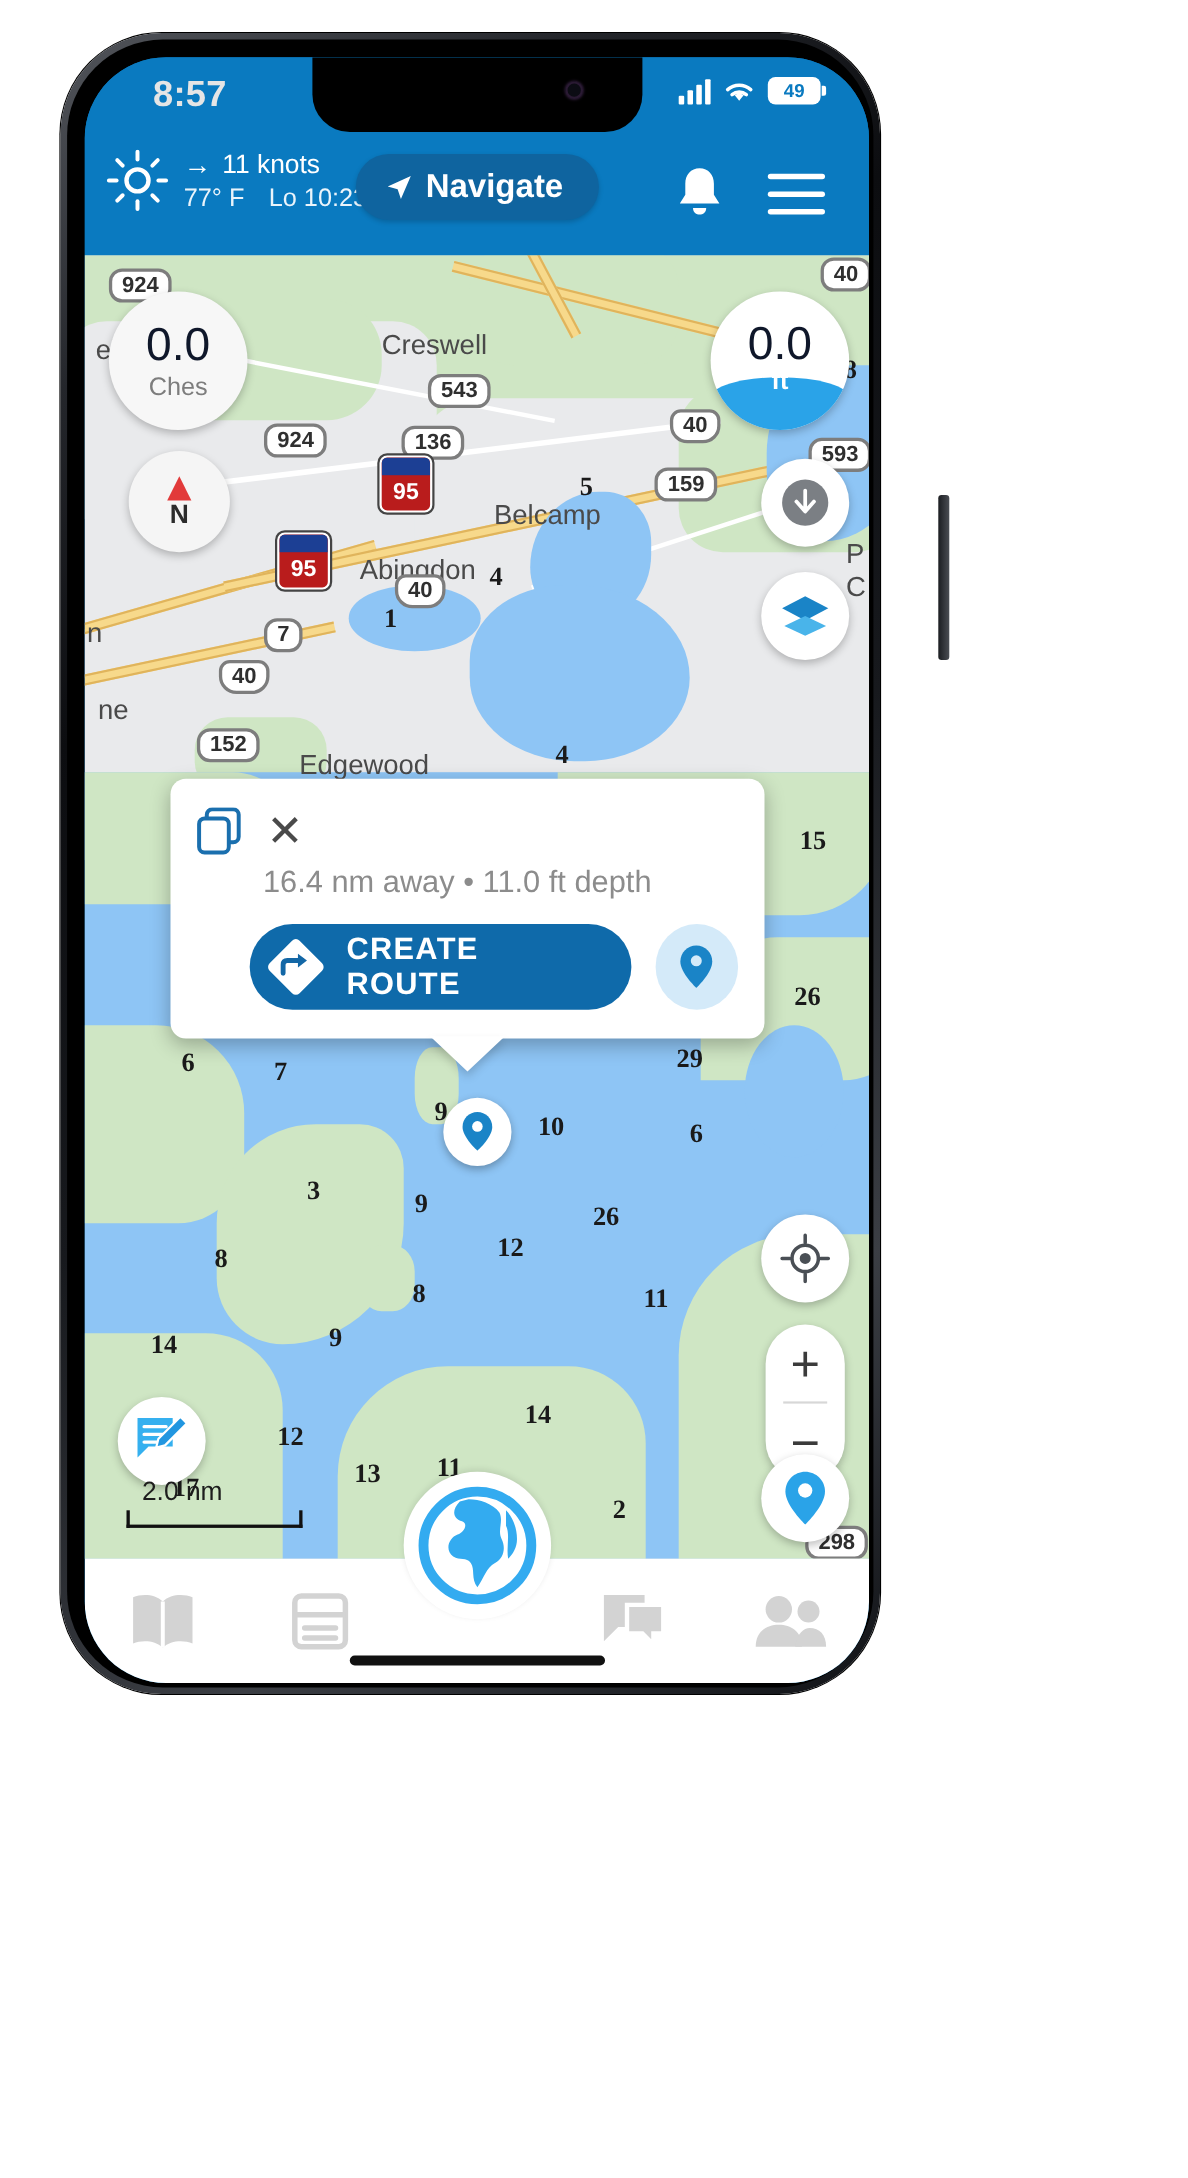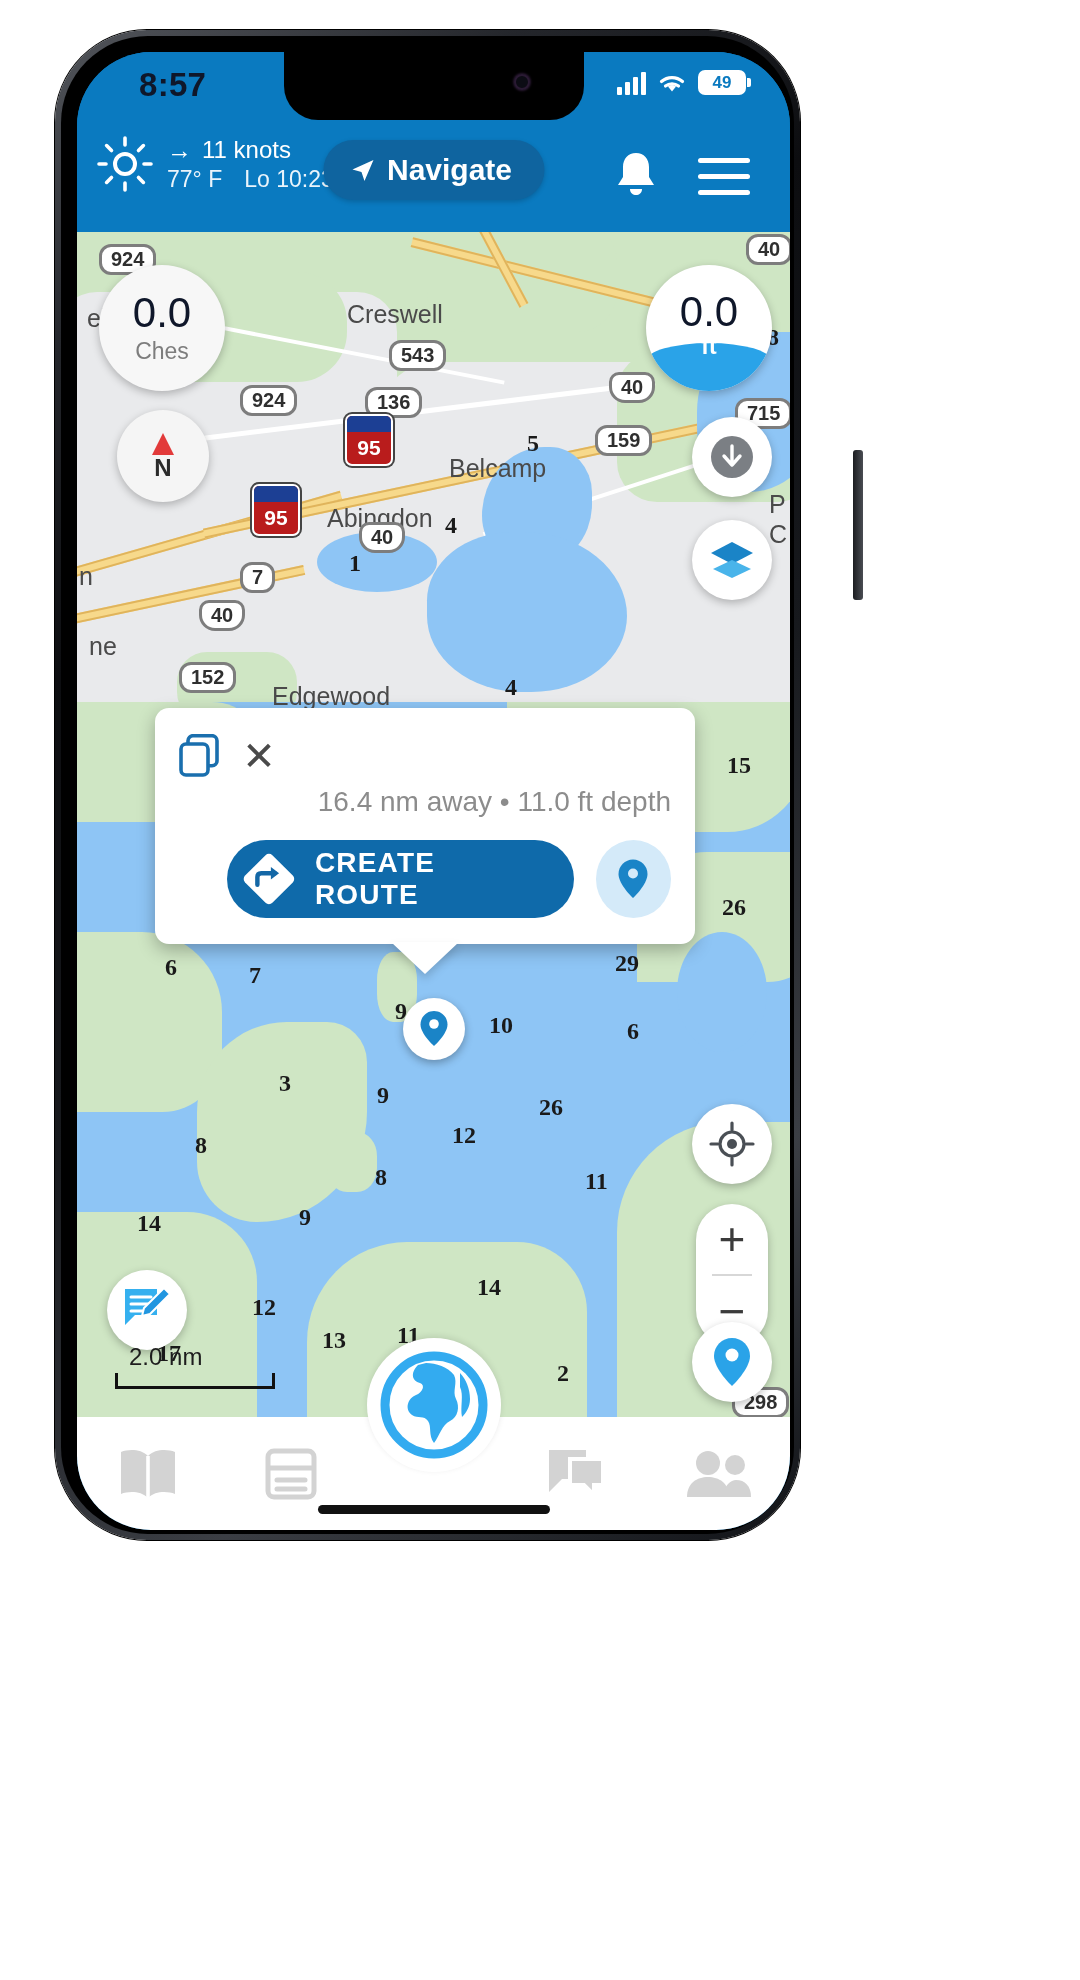--- a/index.html
+++ b/index.html
@@ -53,21 +53,21 @@
     box-shadow: inset 0 0 0 2px #2a1a33, 0 0 3px #553366;
   }
 
   
   .statusbar {
     position: absolute; left: 0; top: 0; width: 100%; height: 68px;
     background: #0a7ac0; z-index: 50;
   }
   .sb-time {
     position: absolute; left: 62px; top: 14px;
-    color: #0f172a; font-size: 33px; font-weight: 700; letter-spacing: .3px;
+    color: #e5e5e5; font-size: 33px; font-weight: 700; letter-spacing: .3px;
   }
   .sb-right { position: absolute; right: 44px; top: 18px; display: flex; align-items: center; gap: 11px; }
   .sig { display: flex; align-items: flex-end; gap: 3px; height: 24px; }
   .sig i { display:block; width: 5px; background:#fff; border-radius: 1px; }
   .sig i:nth-child(1){height:8px;} .sig i:nth-child(2){height:13px;}
   .sig i:nth-child(3){height:18px;} .sig i:nth-child(4){height:23px;}
   .batt {
     position: relative; width: 48px; height: 25px; border-radius: 7px;
     background: #fff; color: #0a7ac0; font-size: 17px; font-weight: 700;
     display: flex; align-items: center; justify-content: center;
@@ -202,21 +202,21 @@
     content:""; position:absolute; left: 50%; transform: translateX(-50%);
     bottom: -30px; width: 0; height: 0;
     border-left: 34px solid transparent; border-right: 34px solid transparent;
     border-top: 32px solid #fff;
     filter: drop-shadow(0 5px 4px rgba(0,0,0,.16));
   }
   .pop-row1 { display:flex; align-items:center; gap: 18px; }
   .copy-ico { width: 42px; height: 44px; flex: none; }
   .pop-coord { font-size: 35px; font-weight: 700; color: #141414; letter-spacing: -.4px; flex:1; }
   .close-x { font-size: 40px; color: #4a4a4a; width: 40px; text-align:center; line-height:1; font-weight: 300; }
-  .pop-sub { margin-top: 8px; margin-left: 60px; font-size: 28px; color: #8c8c8c; text-align: right; }
+  .pop-sub { margin-top: 8px; margin-left: 60px; font-size: 28px; color: #8c8c8c; }
   .pop-actions { display:flex; align-items:center; gap: 22px; margin-top: 22px; margin-left: 48px; }
   .btn-route {
     background: #0f6aaa; border-radius: 44px; height: 78px;
     padding: 0 34px 0 14px; display:flex; align-items:center; gap: 18px;
     color:#fff; font-size: 28px; font-weight: 700; letter-spacing: 1.2px;
   }
   .route-ico { width: 58px; height: 58px; }
   .btn-marker {
     width: 78px; height: 78px; border-radius: 50%;
     background: #d4eaf9; display:flex; align-items:center; justify-content:center;
@@ -313,21 +313,21 @@
           <div class="mlabel city" style="left:692px;top:258px;">P</div>
           <div class="mlabel city" style="left:692px;top:288px;">C</div>
 
           <div class="shield" style="left:22px;top:12px;">924</div>
           <div class="shield" style="left:163px;top:153px;">924</div>
           <div class="shield" style="left:312px;top:108px;">543</div>
           <div class="shield" style="left:288px;top:155px;">136</div>
           <div class="shield us" style="left:532px;top:140px;">40</div>
           <div class="shield" style="left:669px;top:2px;">40</div>
           <div class="shield" style="left:518px;top:193px;">159</div>
-          <div class="shield" style="left:658px;top:166px;">715</div>
+          <div class="shield" style="left:658px;top:166px;">593</div>
           <div class="shield us" style="left:282px;top:290px;">40</div>
           <div class="shield" style="left:163px;top:330px;">7</div>
           <div class="shield us" style="left:122px;top:368px;">40</div>
           <div class="shield" style="left:102px;top:430px;">152</div>
           <div class="shield" style="left:655px;top:1155px;">298</div>
 
           <div class="i95" style="left:175px;top:252px;">
             <div class="top"></div>
             <div class="num">95</div>
           </div>

